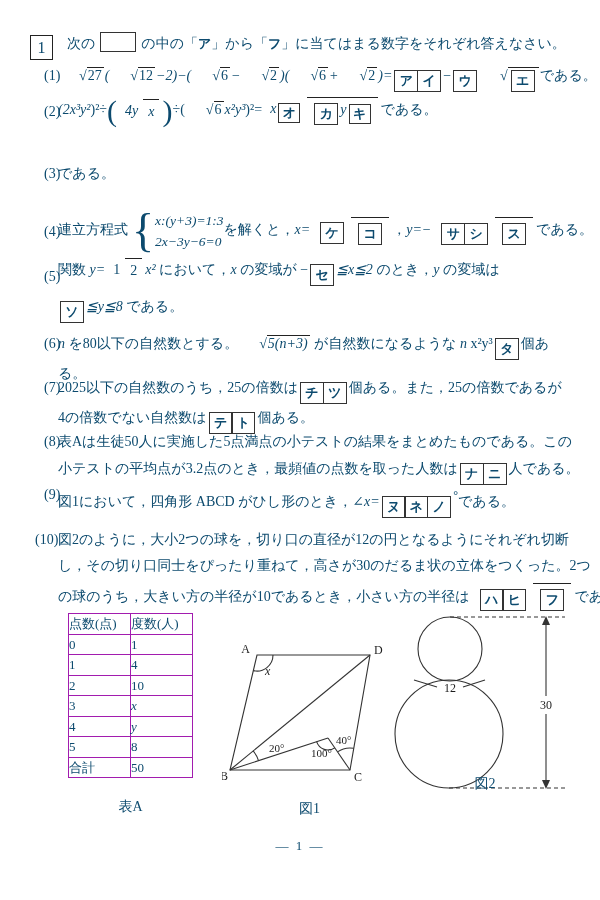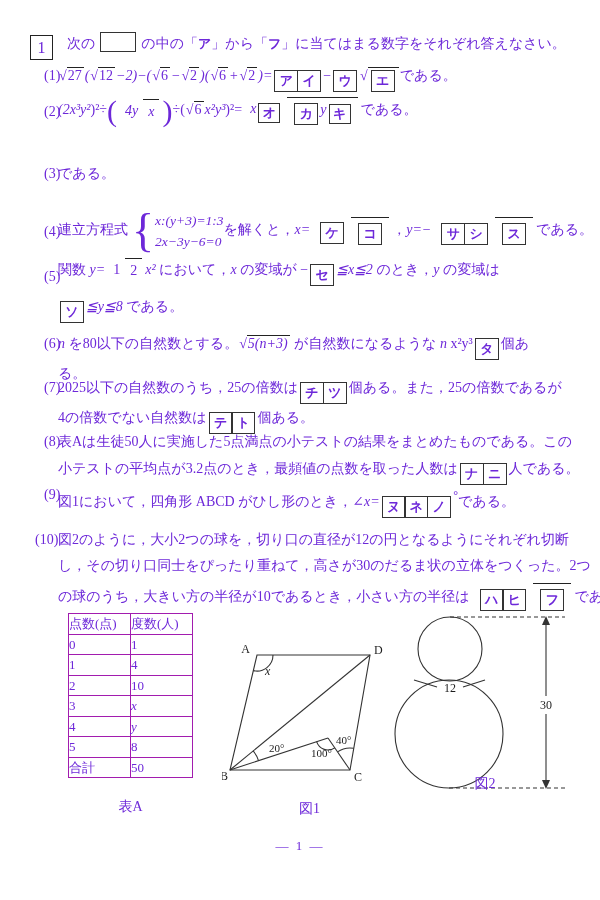--- a/index.html
+++ b/index.html
@@ -1,36 +1,36 @@
 <!DOCTYPE html>
 <html><head>
 <meta charset="utf-8">
 <style>
   html,body{margin:0;padding:0;background:#e8e8e8;}
   .page{
     position:relative;width:600px;height:900px;margin:0 auto;background:#ffffff;
-    overflow:hidden;color:#6d28d9;
+    overflow:hidden;color:#0c4a6e;
     font-family:"Liberation Serif","DejaVu Serif",serif;
     font-size:14px;line-height:27px;
   }
   .item{position:absolute;left:0;right:8px;padding-left:58px;white-space:nowrap;}
   .no{position:absolute;left:44px;top:0;}
   .no-10{left:35px;}
   .no-mid{top:50%;transform:translateY(-50%);}
   .no-t7{top:7px;}
   
   .hdr{position:absolute;top:30px;left:30px;white-space:nowrap;}
   .qnum{display:inline-block;border:1.5px solid #222;width:21px;height:23px;line-height:23px;
         text-align:center;font-size:16px;vertical-align:-5px;}
   .hsp{margin-left:14px;}
   .ebox{display:inline-block;width:34px;height:18px;border:1px solid #333;vertical-align:-4px;margin:0 5px;}
   .bold-kana{font-weight:bold;font-family:"Liberation Sans","DejaVu Sans",sans-serif;font-size:13px;}
   
   .mi{font-style:italic;}
-  .sq{white-space:nowrap;margin:0 1px;}
+  .sq{white-space:nowrap;margin:0 1px;padding-left:20px;}
   .rt{font-style:normal;}
   .ov{border-top:1.2px solid #222;padding:0 2px 0 1px;}
   .bx{display:inline-block;border:1.2px solid #333;min-width:16px;height:20px;line-height:20px;
       text-align:center;padding:0 3px;vertical-align:-5px;margin:0 2px;
       font-family:"Liberation Sans","DejaVu Sans",sans-serif;font-weight:bold;font-size:13px;font-style:normal;}
   .bxg{display:inline-flex;vertical-align:-5px;margin:0 2px;}
   .bxg .bx{vertical-align:baseline;margin:0;}
   .bxg .bx + .bx{margin-left:-1.2px;}
   .bxsup{vertical-align:7px;height:18px;line-height:18px;min-width:14px;}
   .fr{display:inline-flex;flex-direction:row;vertical-align:middle;text-align:center;margin:0 3px;}

